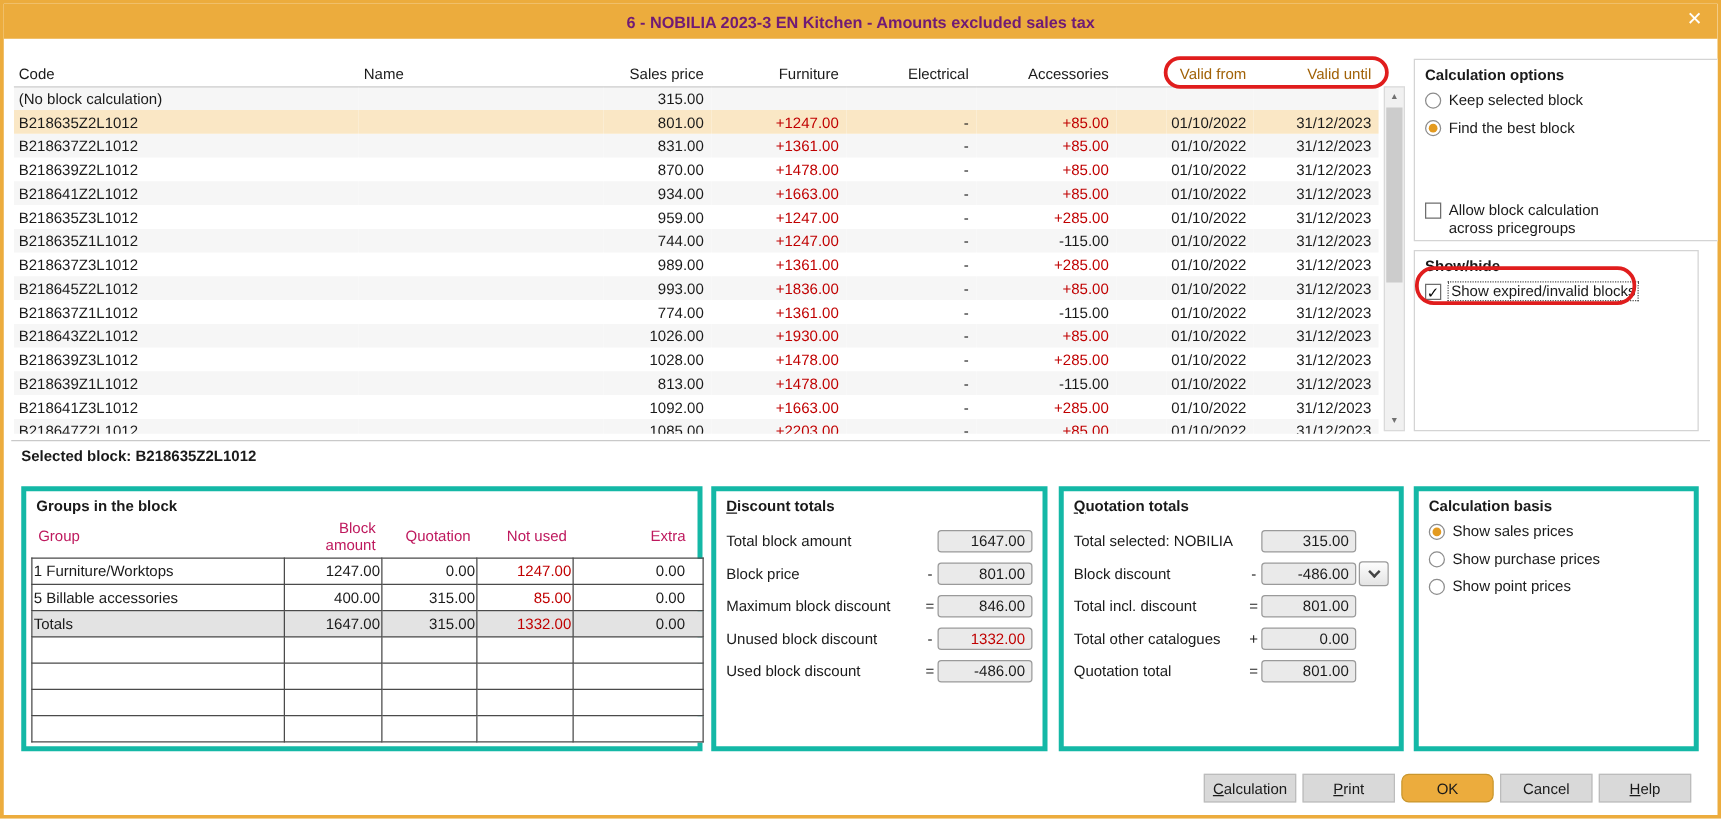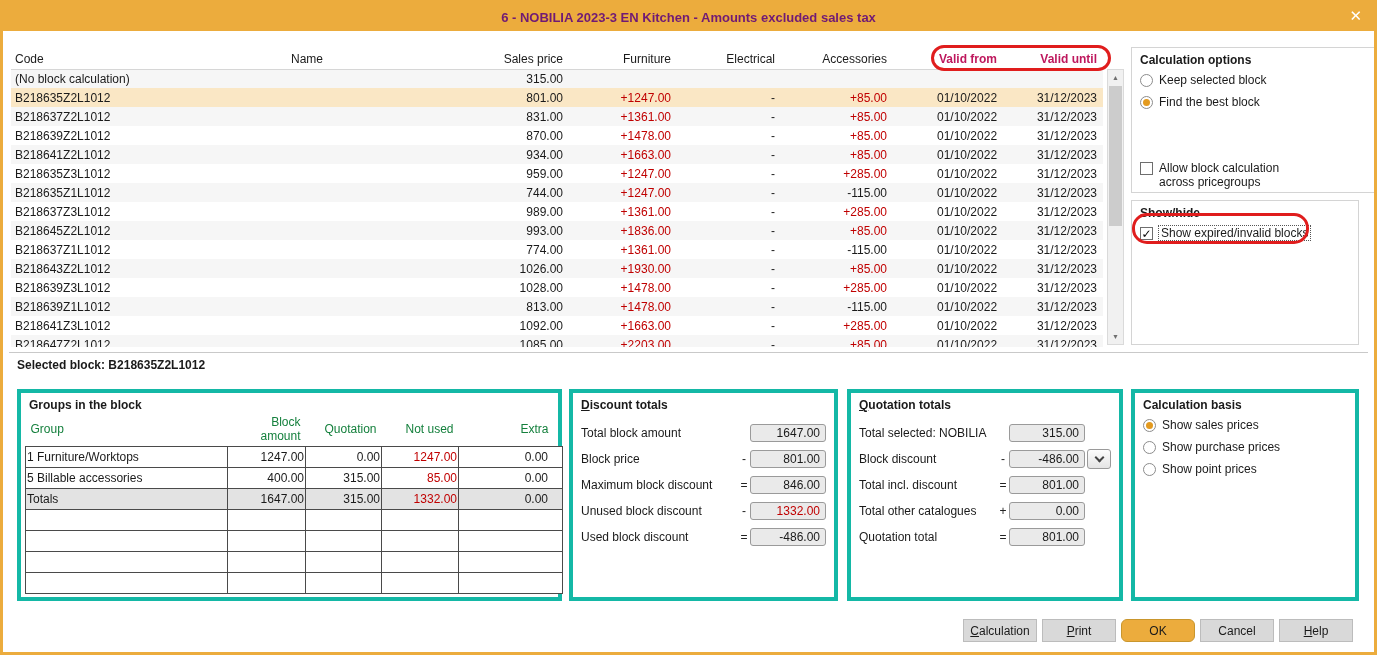--- a/index.html
+++ b/index.html
@@ -14,21 +14,21 @@
               display:flex; align-items:center; justify-content:center; }
   .titlebar .title { font-weight:bold; font-size:13px; color:#701a75; }
   .close { position:absolute; right:12px; top:5px; color:#fff; font-size:15px; line-height:1; cursor:pointer; }
 
   
   .table-wrap { position:absolute; left:8px; top:44px; width:1092px; height:300px; overflow:hidden; background:#fff; }
   table.price { border-collapse:collapse; table-layout:fixed; width:1092px; }
   .price th { font-weight:normal; text-align:right; height:22px; padding:0 6px 3px 4px;
               border-bottom:1px solid #d6d6d6; white-space:nowrap; overflow:hidden; vertical-align:bottom; }
   .price th.l { text-align:left; }
-  .price th.emph { font-weight:bold; color:#be185d; }
+  .price th.emph { font-weight:normal; color:#a16207; }
   .price td { height:19px; padding:0 6px 0 4px; white-space:nowrap; overflow:hidden; }
   .price tbody tr:nth-child(odd) { background:#f6f6f6; }
   .price tbody tr { cursor:default; }
   .price tbody tr.selected { background:var(--selrow,#FAE7C5); }
   .price td.num, .price td.date { text-align:right; }
   .price td.red { color:var(--red,#C00000); }
 
   
   .vscroll { position:absolute; left:1104px; top:66px; width:17px; height:276px;
              background:#f1f1f1; border:1px solid #dadada; }
@@ -63,21 +63,21 @@
   .panel { position:absolute; top:386px; height:212px; border:4px solid #14b8a6; background:#fff; }
   #groups-panel    { left:14px;   width:545px; }
   #discount-panel  { left:566px;  width:269px; }
   #quotation-panel { left:844px;  width:276px; }
   #basis-panel     { left:1128px; width:228px; }
   .ptitle { font-weight:bold; padding:5px 8px 2px; }
   .ptitle.ul::first-letter { text-decoration:underline; }
 
   
   table.gtable { border-collapse:collapse; table-layout:fixed; width:537px; margin:0 0 0 4px; }
-  .gtable thead th { font-weight:normal; text-align:right; padding:1px 5px 3px; color:#15803d; }
+  .gtable thead th { font-weight:normal; text-align:right; padding:1px 5px 3px; color:#be185d; }
   .gtable thead th.g { text-align:left; }
   .gtable thead th.x { padding-right:14px; }
   .gtable tbody td { border:1px solid #4a4a4a; height:21px; padding:0 1px; text-align:right; background:#fff; }
   .gtable tbody td.g { text-align:left; }
   .gtable tbody td.x { padding-right:14px; }
   .gtable tbody tr.totals td { background:#e3e3e3; }
   .gtable tbody td.red { color:var(--red,#C00000); }
 
   
   .trows { margin-top:6px; }

